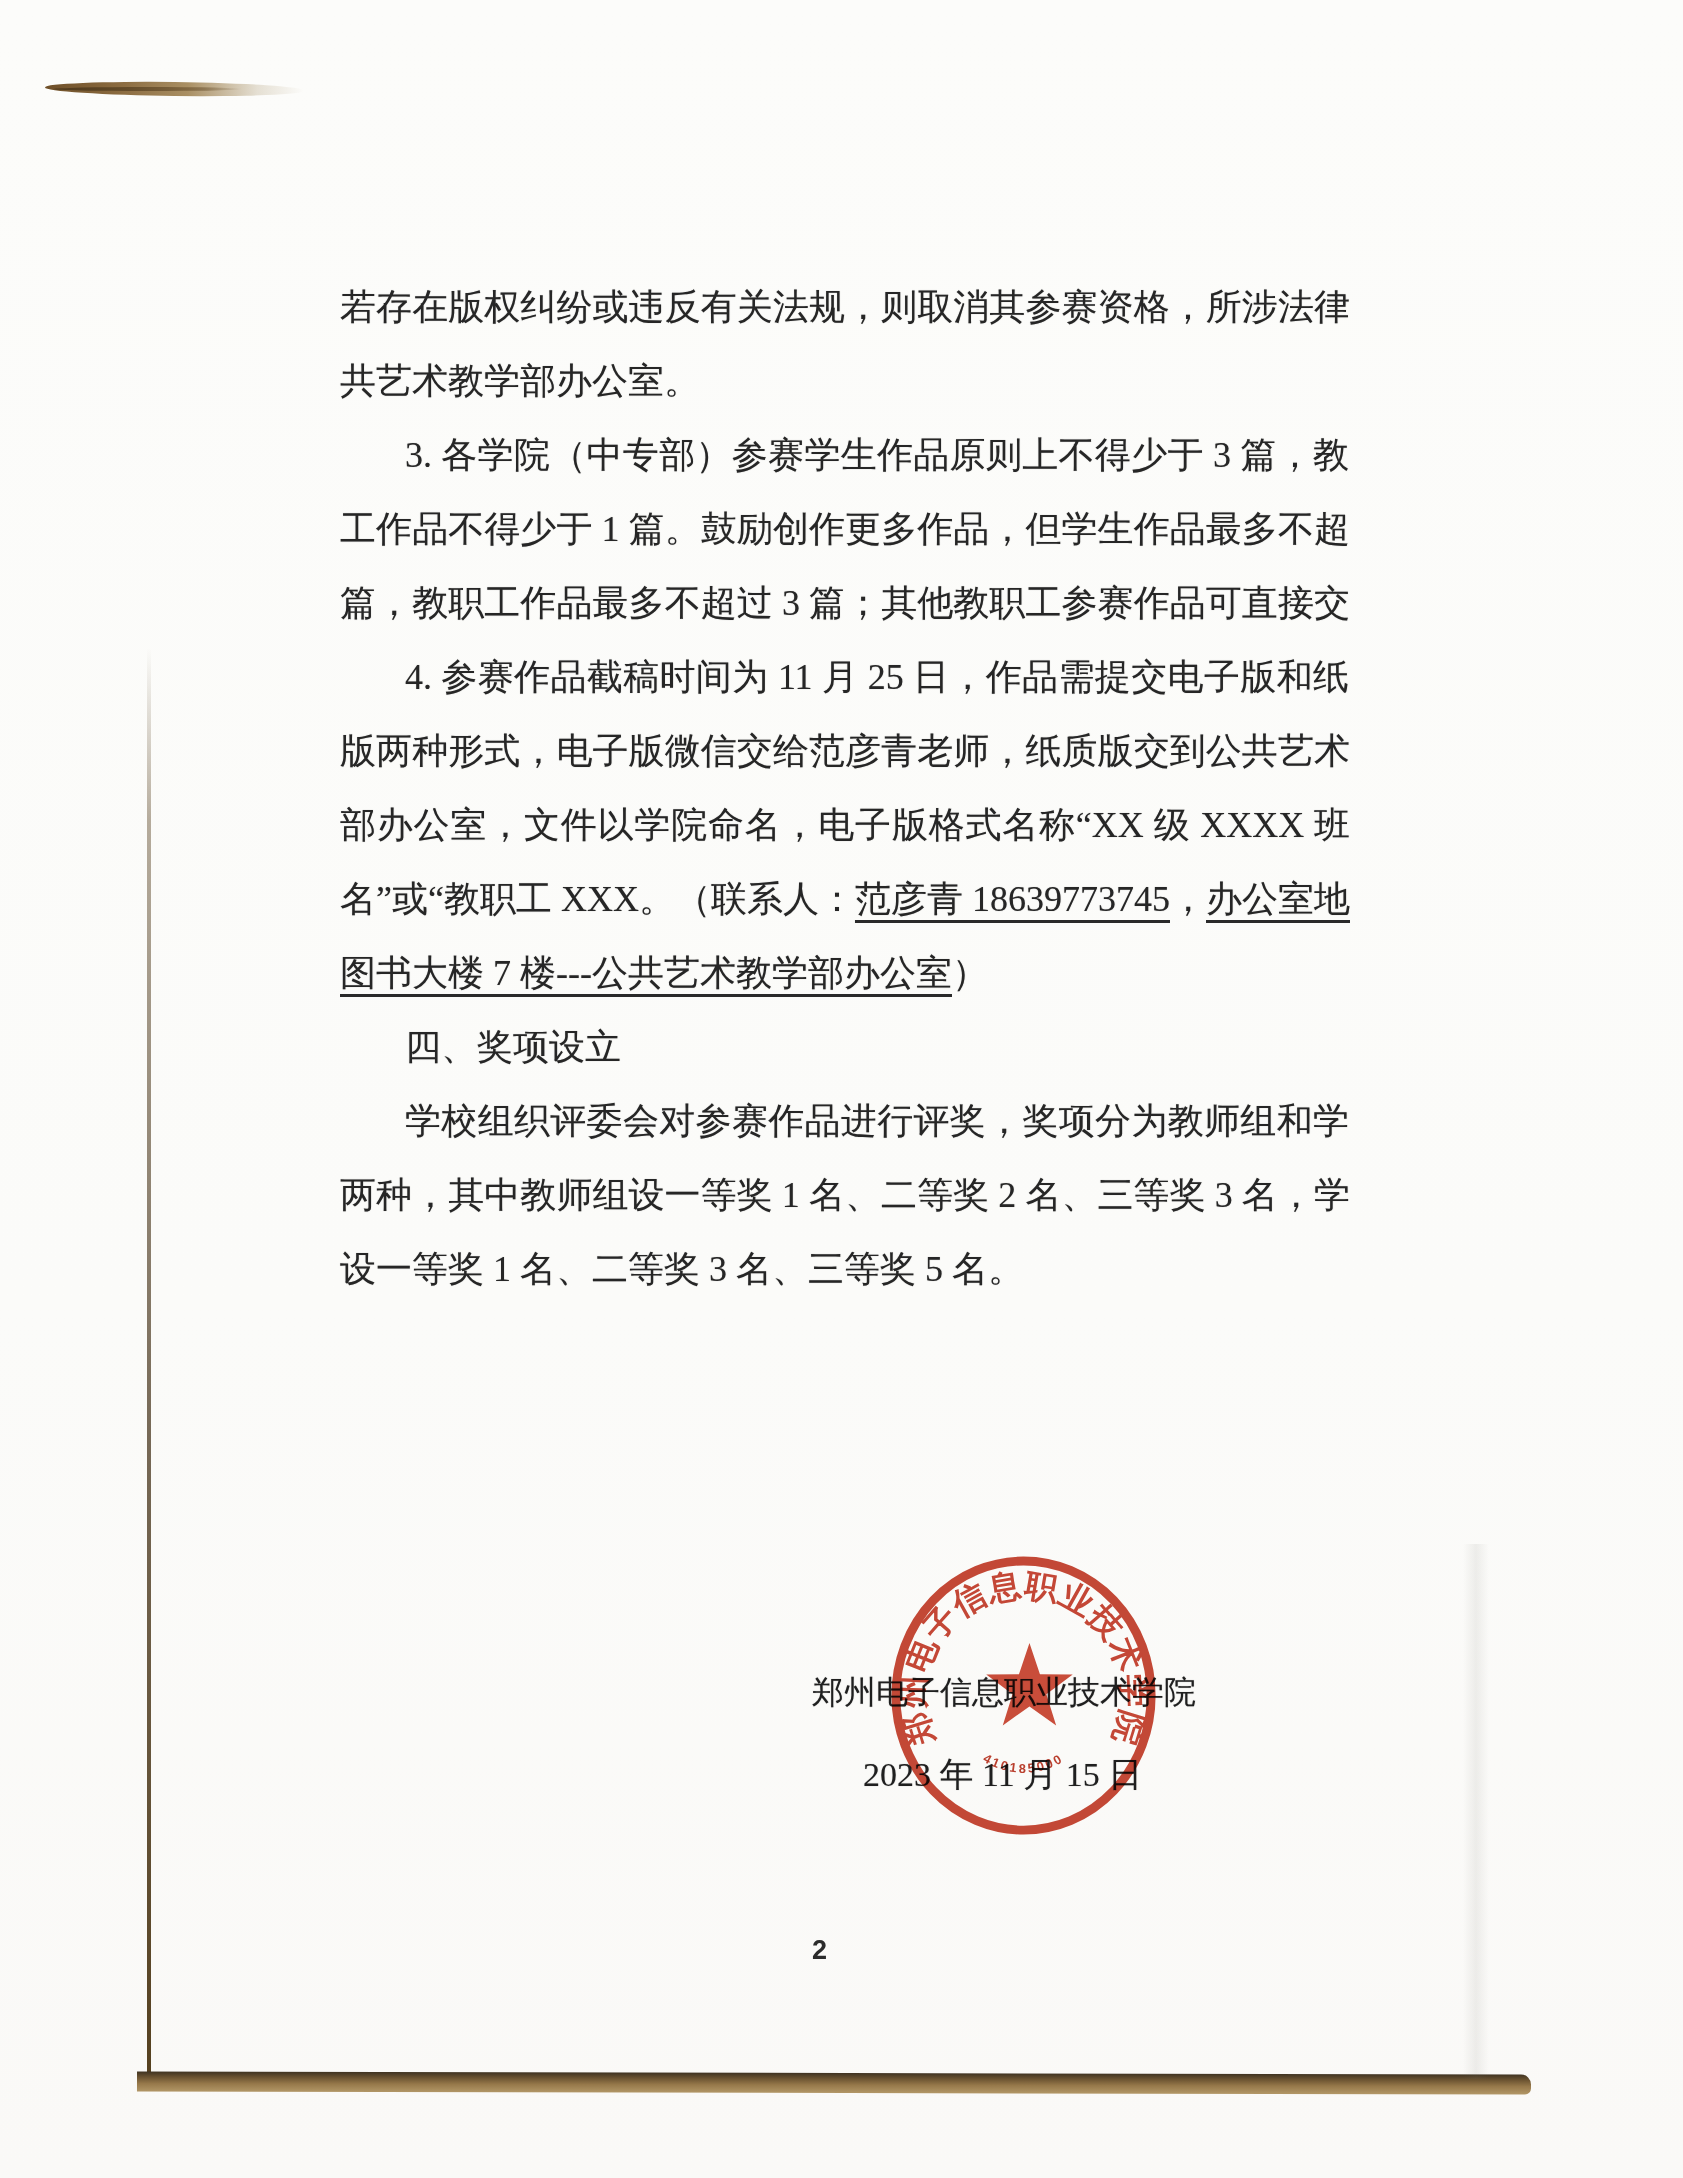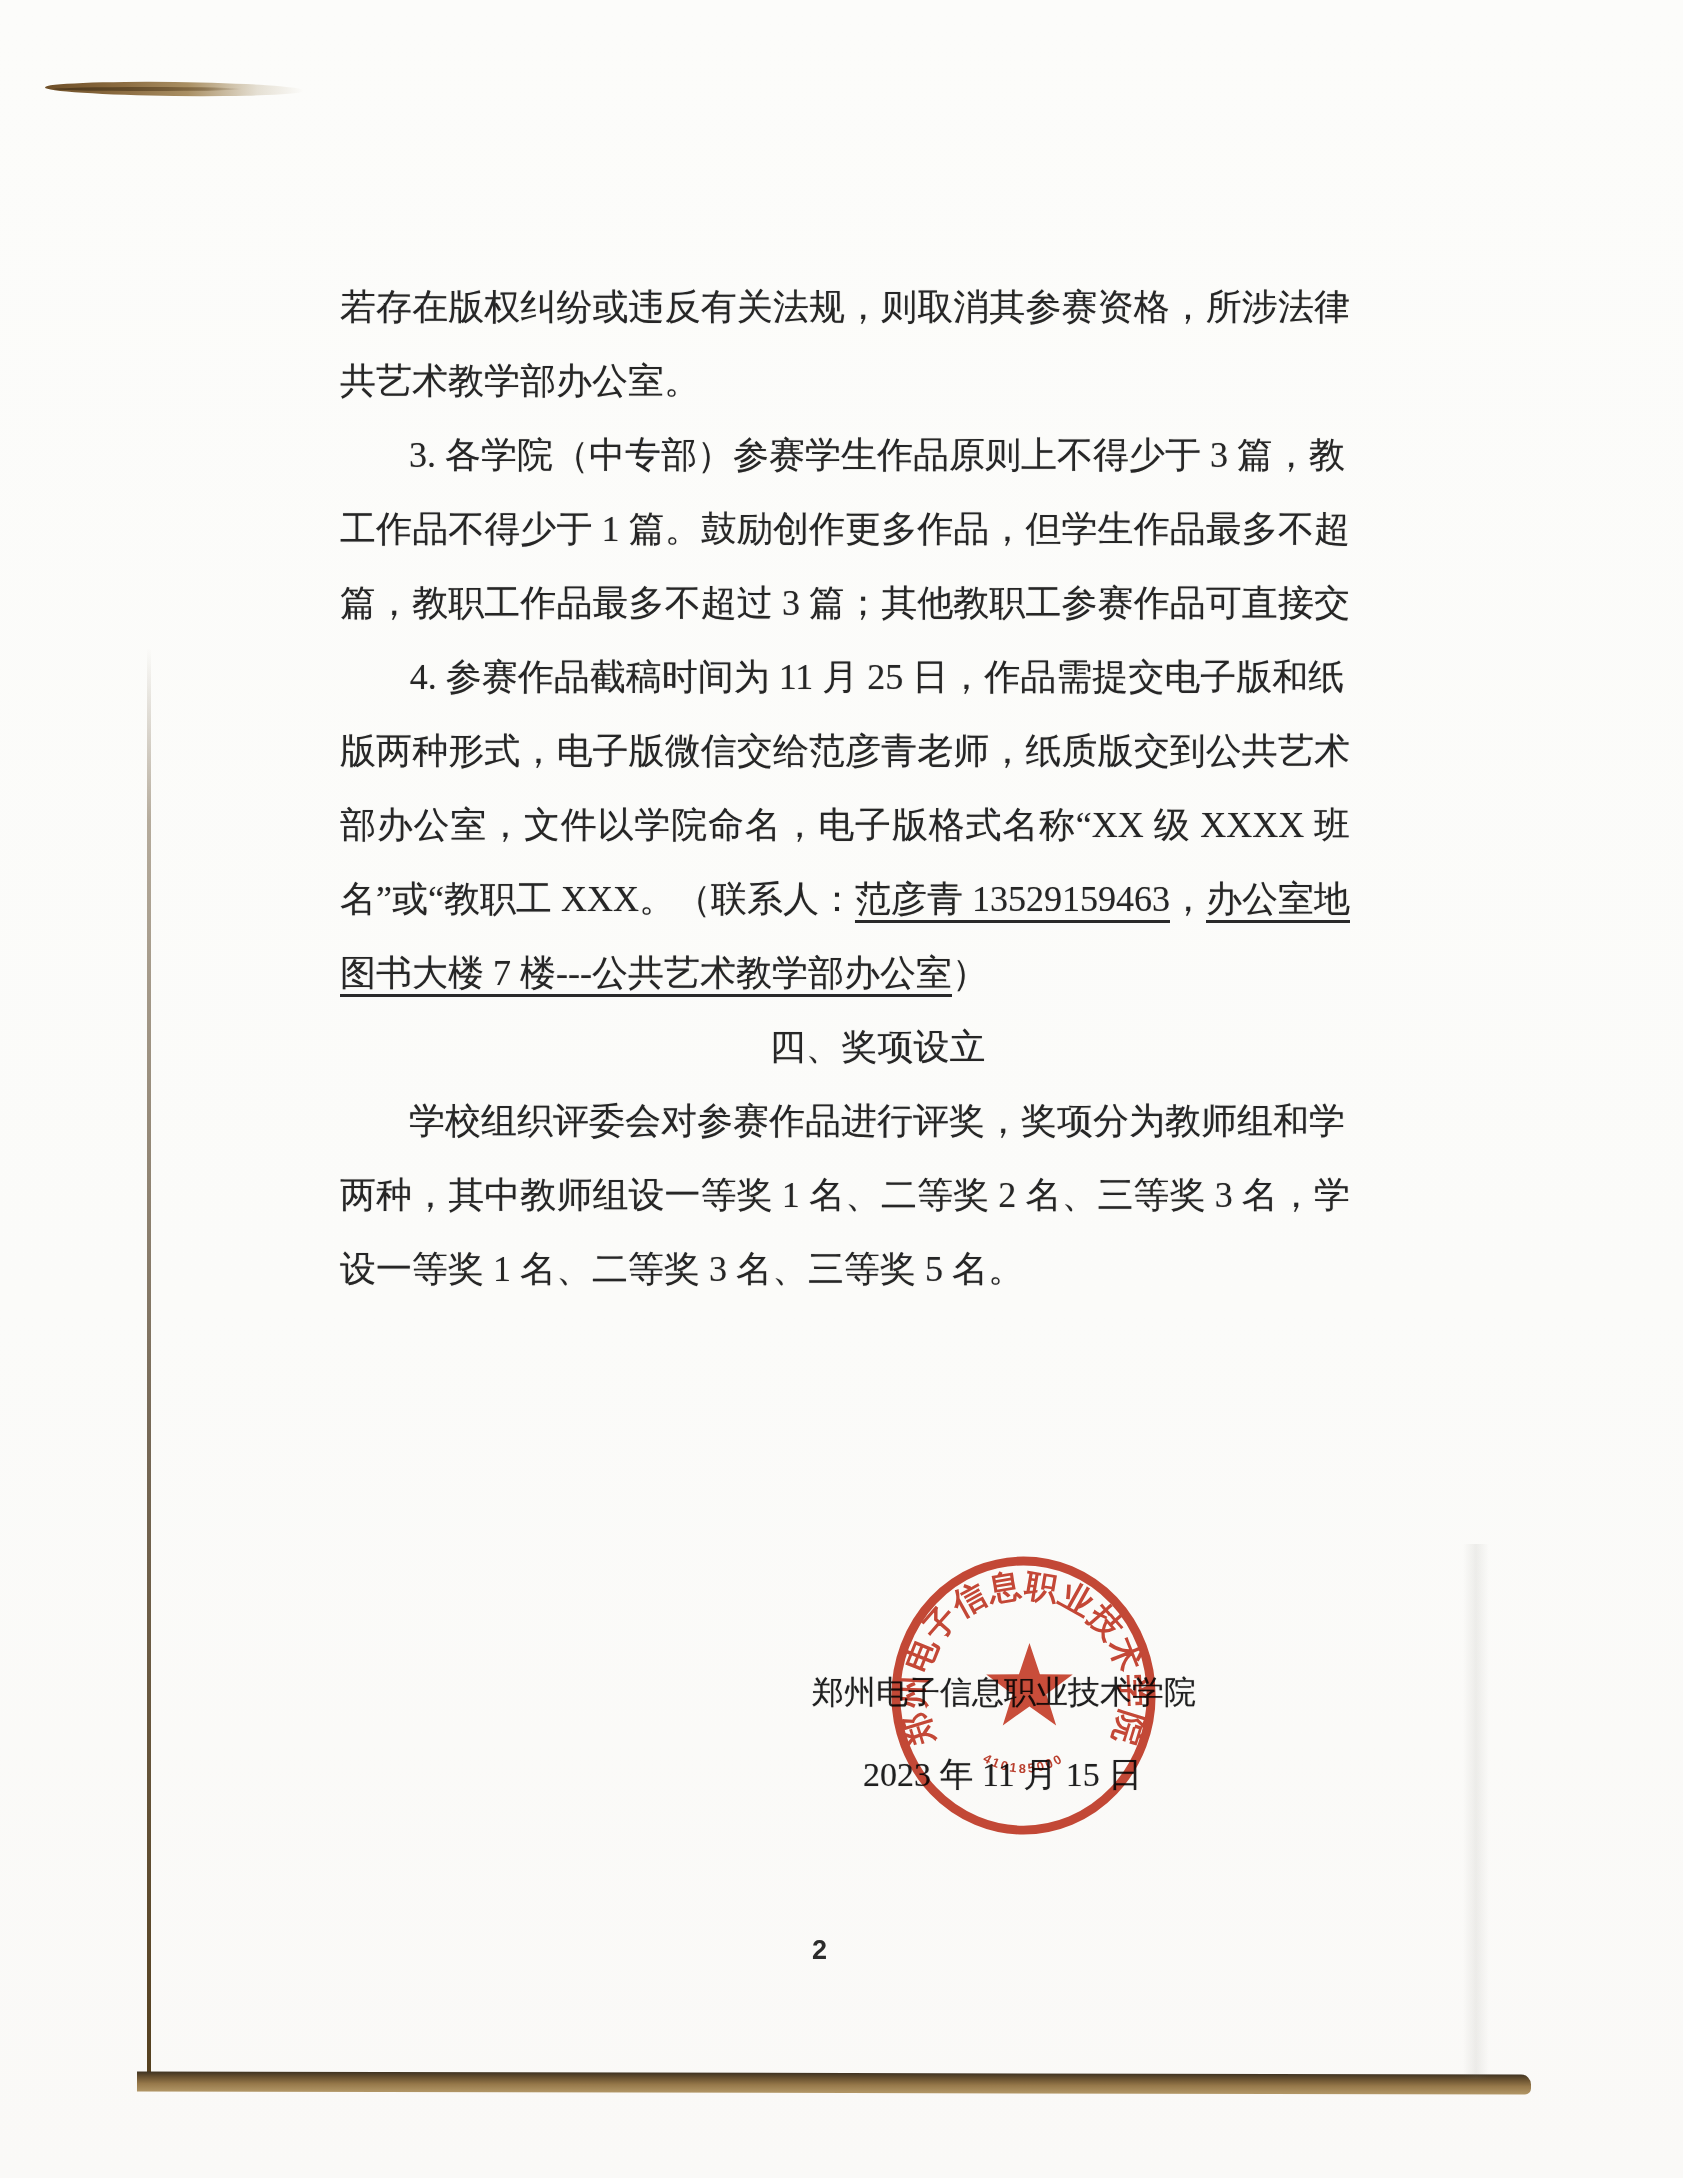--- a/index.html
+++ b/index.html
@@ -16,21 +16,21 @@
     background:linear-gradient(to bottom,rgba(90,70,40,0) 0%,rgba(96,74,42,.45) 12%,rgba(74,56,32,.75) 55%,#55401f 100%);}
   .edge-bottom{position:absolute;left:137px;top:2073px;width:1394px;height:20px;border-radius:0 10px 6px 0;
     background:linear-gradient(to bottom,#3f3322 0%,#6b5331 28%,#96784a 60%,#b29767 100%);transform:rotate(0.12deg);}
   .crease-right{position:absolute;left:1463px;top:1544px;width:26px;height:535px;
     background:linear-gradient(to right,rgba(0,0,0,0),rgba(110,110,100,.10),rgba(0,0,0,0));}
   
   .doc-lines{position:absolute;left:340px;top:270px;width:1010px;color:#262626;
     font-size:36px;text-shadow:0 0 1px rgba(40,40,40,.38);}
   .line{height:74px;line-height:74px;white-space:nowrap;}
   .line.j{white-space:normal;text-align:justify;text-align-last:justify;text-justify:inter-character;height:74px;overflow:hidden;}
-  .line.ind{padding-left:65px;text-align:center;}
+  .line.ind{padding-left:65px;}
   .line.j.ind{width:944px;}
   .u{text-decoration:underline;text-decoration-thickness:3px;text-underline-offset:9px;text-decoration-color:#2a2a2a;}
   
   .sig-org{position:absolute;left:812px;top:1671px;width:386px;font-size:32px;letter-spacing:0px;
     color:#1f1f1f;text-shadow:0 0 1px rgba(30,30,30,.4);white-space:nowrap;}
   .sig-date{position:absolute;left:863px;top:1752px;font-size:34px;color:#1f1f1f;
     text-shadow:0 0 1px rgba(30,30,30,.4);white-space:nowrap;}
   .page-num{position:absolute;left:812px;top:1935px;font-size:27px;font-weight:600;color:#2b2b2b;
     font-family:"Liberation Sans", sans-serif;}
   
@@ -56,21 +56,21 @@
 
   <div class="doc-lines" id="doc-lines">
       <div class="line j"><span>若存在版权纠纷或违反有关法规，则取消其参赛资格，所涉法律责任</span></div>
       <div class="line"><span>共艺术教学部办公室。</span></div>
       <div class="line j ind"><span>3. 各学院（中专部）参赛学生作品原则上不得少于 3 篇，教职</span></div>
       <div class="line j"><span>工作品不得少于 1 篇。鼓励创作更多作品，但学生作品最多不超过 5</span></div>
       <div class="line j"><span>篇，教职工作品最多不超过 3 篇；其他教职工参赛作品可直接交到公</span></div>
       <div class="line j ind"><span>4. 参赛作品截稿时间为 11 月 25 日，作品需提交电子版和纸质</span></div>
       <div class="line j"><span>版两种形式，电子版微信交给范彦青老师，纸质版交到公共艺术教学</span></div>
       <div class="line j"><span>部办公室，文件以学院命名，电子版格式名称“XX 级 XXXX 班级+姓</span></div>
-      <div class="line j"><span>名”或“教职工 XXX。（联系人：</span><span class="u">范彦青 13529159463</span><span>，</span><span class="u">办公室地址：</span></div>
+      <div class="line j"><span>名”或“教职工 XXX。（联系人：</span><span class="u">范彦青 18639773745</span><span>，</span><span class="u">办公室地址：</span></div>
       <div class="line"><span class="u">图书大楼 7 楼---公共艺术教学部办公室</span><span>）</span></div>
       <div class="line ind"><span>四、奖项设立</span></div>
       <div class="line j ind"><span>学校组织评委会对参赛作品进行评奖，奖项分为教师组和学生组</span></div>
       <div class="line j"><span>两种，其中教师组设一等奖 1 名、二等奖 2 名、三等奖 3 名，学生组</span></div>
       <div class="line"><span>设一等奖 1 名、二等奖 3 名、三等奖 5 名。</span></div>
     </div>
 
   <div class="sig-org">郑州电子信息职业技术学院</div>
   <div class="sig-date">2023 年 11 月 15 日</div>
 

